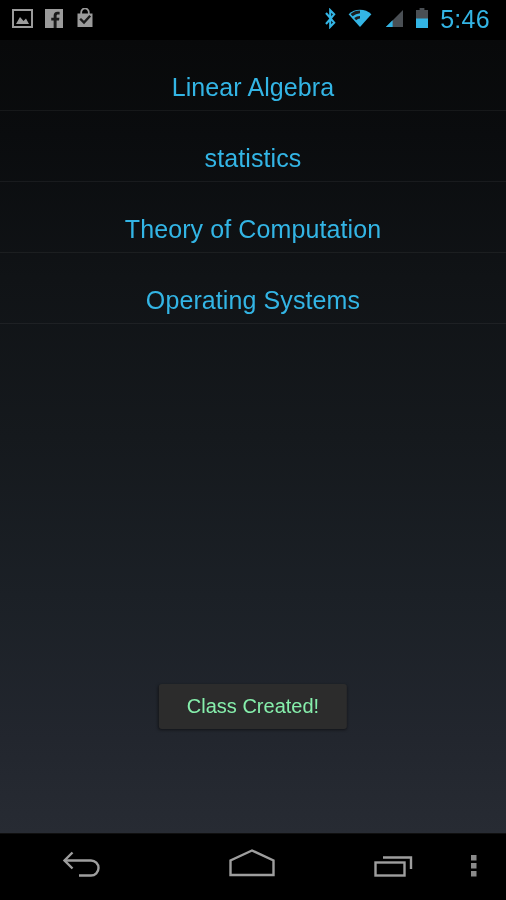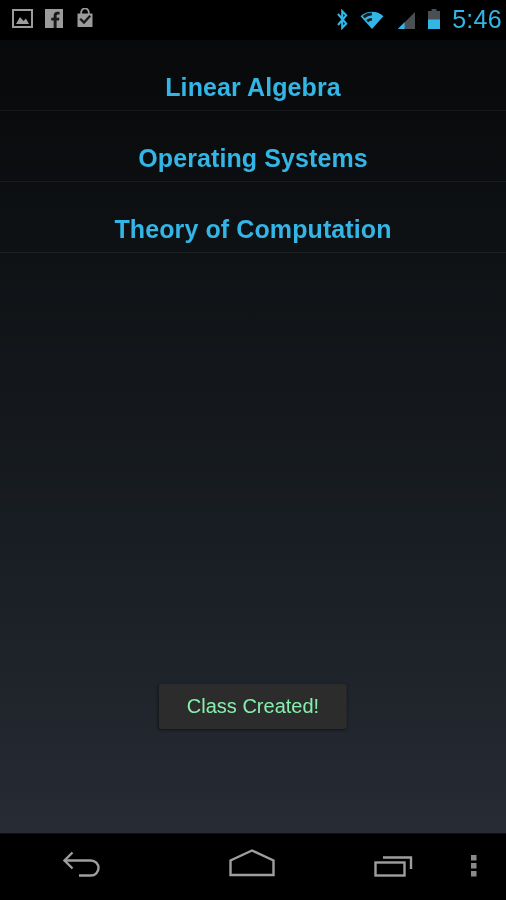--- a/index.html
+++ b/index.html
@@ -21,22 +21,22 @@
     width:506px; height:40px;
     background:#000;
     display:flex; align-items:center;
   }
   .status-left {
     display:flex; align-items:center; gap:12px;
     padding-left:12px;
   }
   .status-right {
     margin-left:auto;
-    display:flex; align-items:flex-end; gap:11px;
-    padding-right:4px;
+    display:flex; align-items:center; gap:11px;
+    padding-right:16px;
   }
   .status-clock {
     color:#33b5e5;
     font-size:25px;
     letter-spacing:0.3px;
     line-height:1;
     padding-bottom:2px;
   }
   .sicon { display:block; }
 
@@ -57,21 +57,21 @@
   .list-item {
     position:relative;
     height:71px;
     display:flex; align-items:center; justify-content:center;
     border-bottom:1px solid rgba(255,255,255,0.055);
     cursor:pointer;
   }
   .list-item .label {
     color:#33b5e5;
     font-size:25px;
-    font-weight:700;
+    font-weight:400;
     line-height:1;
     letter-spacing:0.1px;
     margin-top:24px;
   }
 
   
   .toast {
     position:absolute;
     left:50%; transform:translateX(-50%);
     top:644px;
@@ -178,27 +178,30 @@
   </div>
 
   <div class="content">
 
     <div class="list">
 
       <div class="list-item">
         <span class="label">Linear Algebra</span>
       </div>
 
+      <div class="list-item">
+        <span class="label">statistics</span>
+      </div>
+
+      <div class="list-item">
+        <span class="label">Theory of Computation</span>
+      </div>
 
       <div class="list-item">
         <span class="label">Operating Systems</span>
-      </div>
-
-      <div class="list-item">
-        <span class="label">Theory of Computation</span>
       </div>
 
     </div>
 
     <div class="toast">
       <span class="toast-text">Class Created!</span>
     </div>
 
   </div>
 

